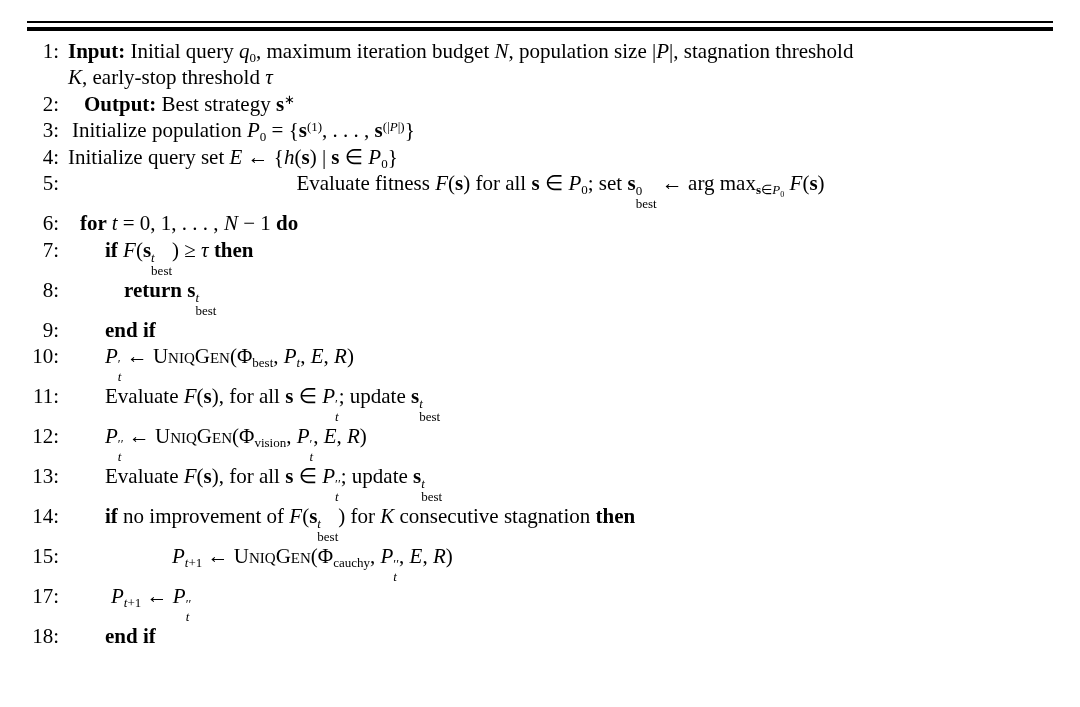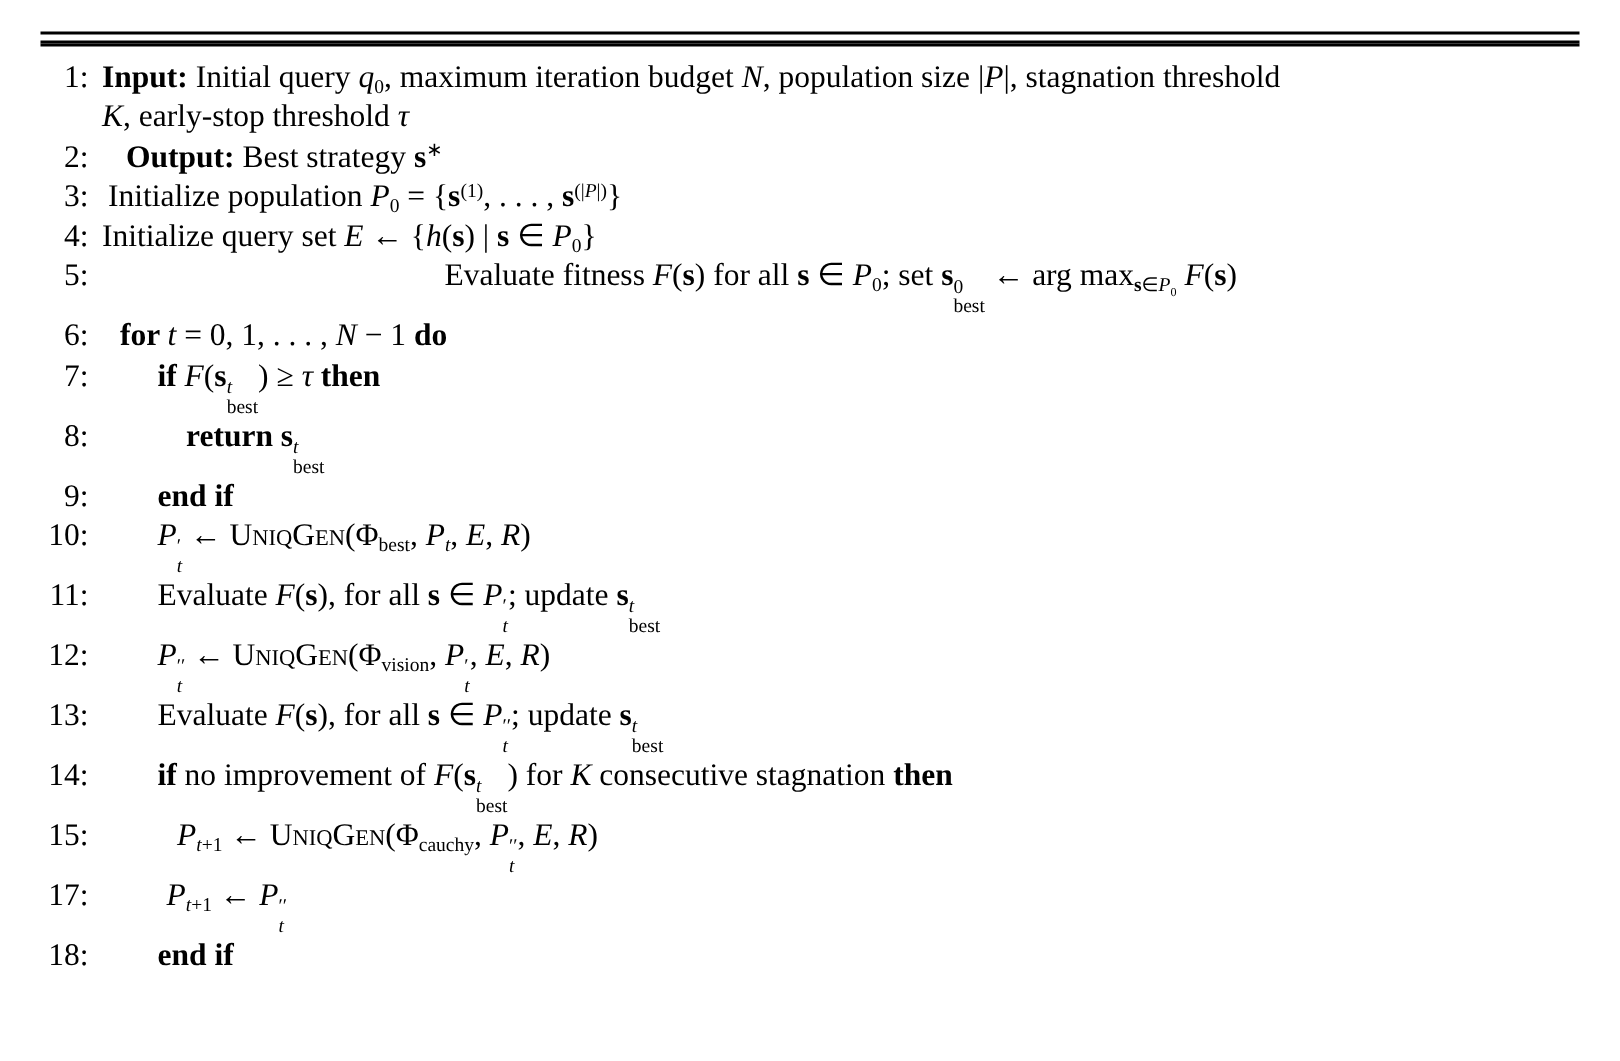--- a/index.html
+++ b/index.html
@@ -124,21 +124,21 @@
       </div>
       <div class="alg-line">
         <span class="num">14:</span>
         <span class="content" style="margin-left: 37px;"><span class="c-b">if </span><span>no improvement of </span><span class="c-i">F</span><span>(</span><span class="c-bs">s</span><span class="scripts">
             <span class="srow"><span class="c-i">t</span></span>
             <span class="srow"><span>best</span></span>
           </span><span>) for </span><span class="c-i">K</span><span> consecutive stagnation </span><span class="c-b">then</span></span>
       </div>
       <div class="alg-line">
         <span class="num">15:</span>
-        <span class="content" style="margin-left: 50px;"><span class="c-i">P</span><span class="sub"><span class="c-i">t</span><span>+1</span></span><span> ← </span><span class="c-sc">UniqGen</span><span>(</span><span>Φ</span><span class="sub"><span>cauchy</span></span><span>, </span><span class="c-i">P</span><span class="scripts">
+        <span class="content" style="margin-left: 104px;"><span class="c-i">P</span><span class="sub"><span class="c-i">t</span><span>+1</span></span><span> ← </span><span class="c-sc">UniqGen</span><span>(</span><span>Φ</span><span class="sub"><span>cauchy</span></span><span>, </span><span class="c-i">P</span><span class="scripts">
             <span class="srow"><span>′′</span></span>
             <span class="srow"><span class="c-i">t</span></span>
           </span><span>, </span><span class="c-i">E</span><span>, </span><span class="c-i">R</span><span>)</span></span>
       </div>
       <div class="alg-line">
         <span class="num">17:</span>
         <span class="content" style="margin-left: 43px;"><span class="c-i">P</span><span class="sub"><span class="c-i">t</span><span>+1</span></span><span> ← </span><span class="c-i">P</span><span class="scripts">
             <span class="srow"><span>′′</span></span>
             <span class="srow"><span class="c-i">t</span></span>
           </span></span>

